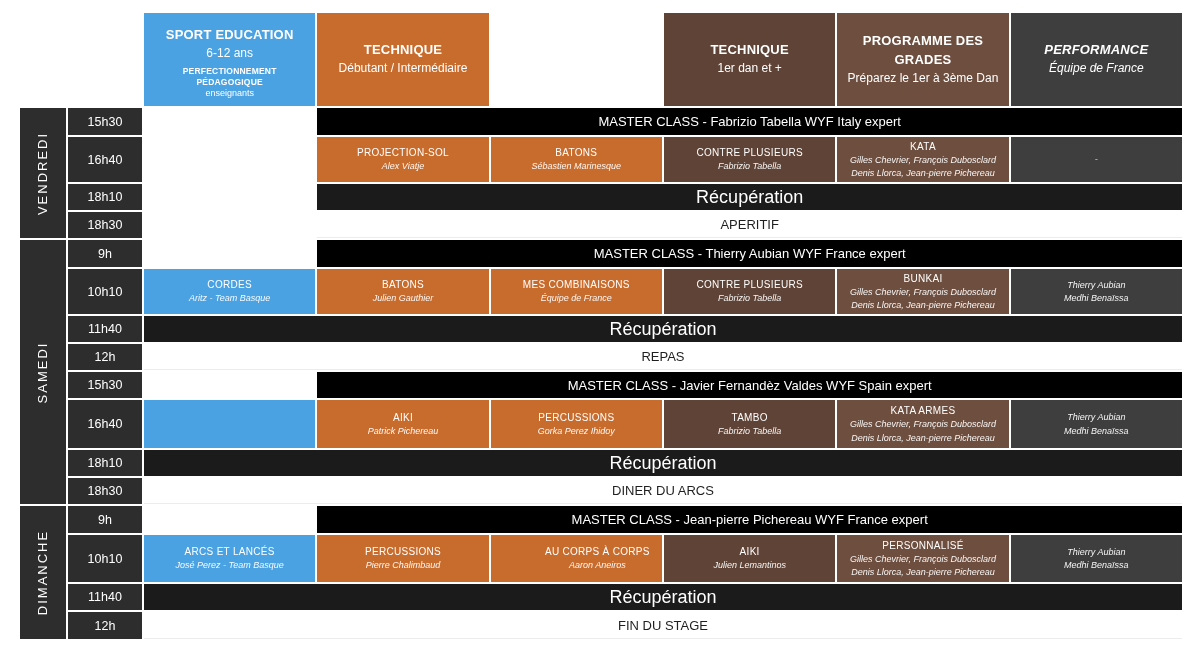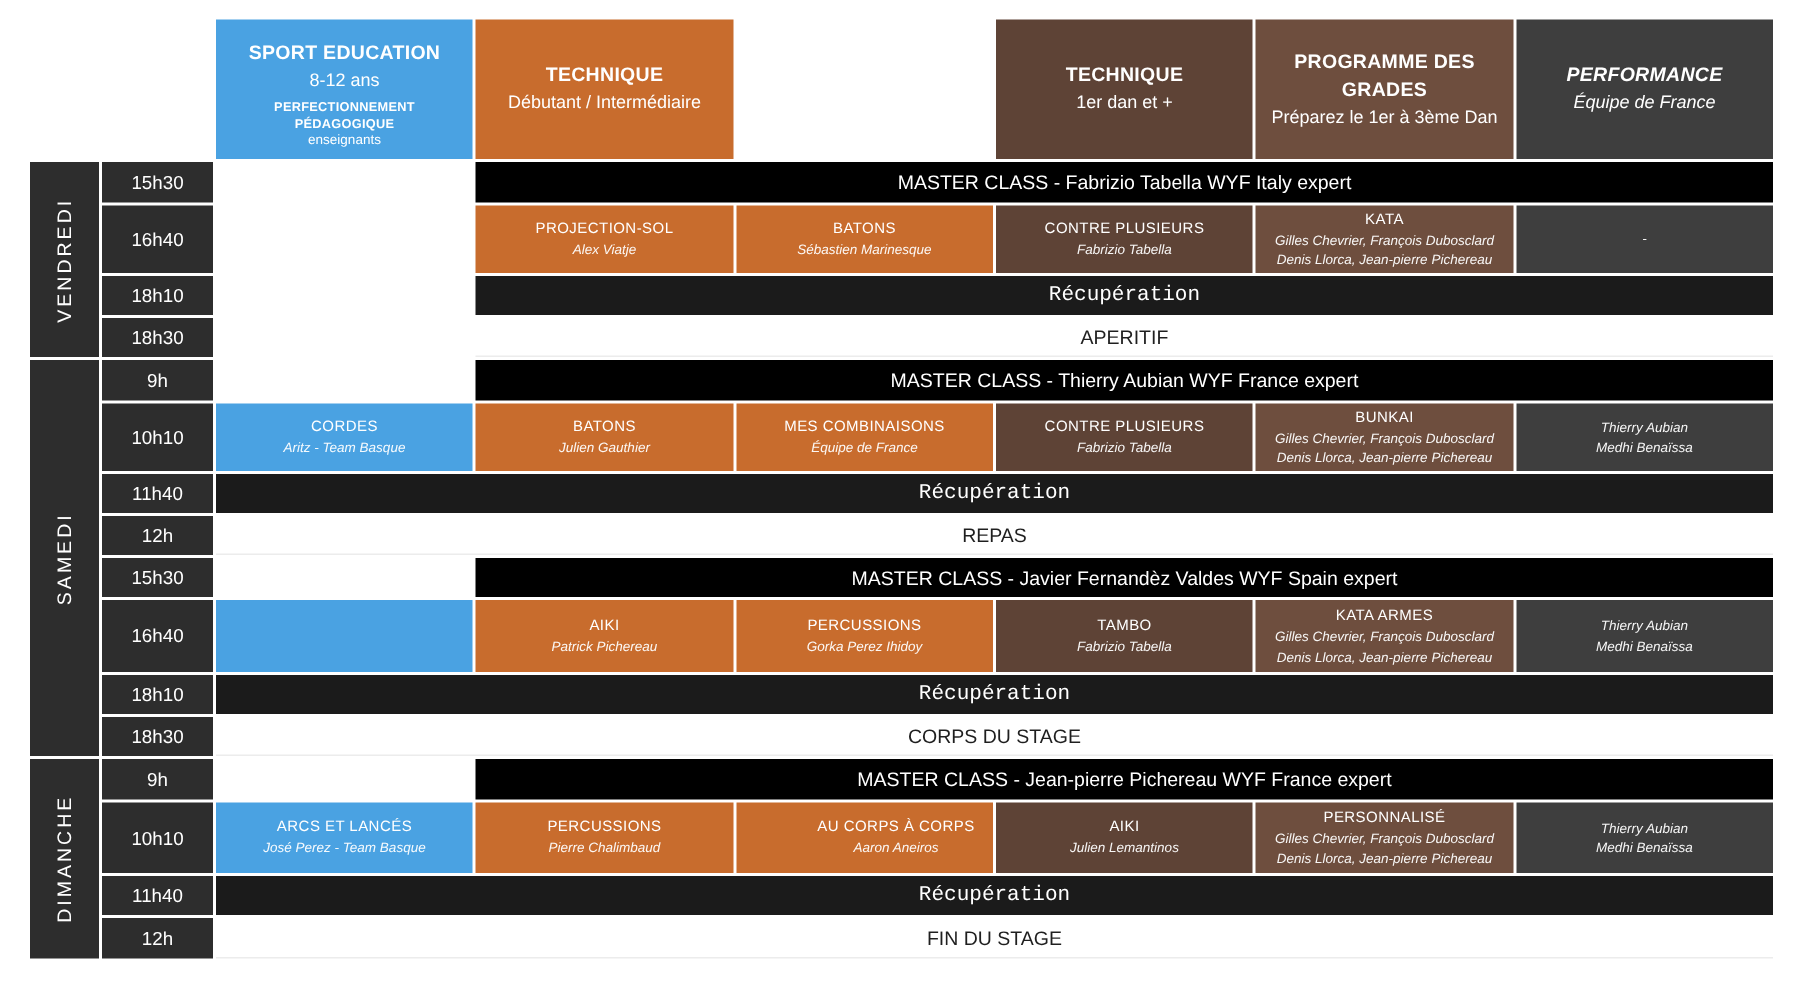--- a/index.html
+++ b/index.html
@@ -31,31 +31,31 @@
   
   .day-cell { }
   .day-label { transform:rotate(-90deg); white-space:nowrap; font-size:13px; letter-spacing:2px; color:#fff; }
   .time-cell { font-size:12.5px; }
   
   .session { flex-direction:column; padding:2px 4px; gap:1px; }
   .s-title { font-size:10px; letter-spacing:.3px; line-height:1.3; }
   .s-person { font-size:9px; font-style:italic; line-height:1.35; opacity:.95; }
   
   .band { font-size:13px; }
-  .band-recovery { font-size:14px;font-family:Liberation Mono, monospace; }
+  .band-recovery { font-size:18px; }
   .band-meal { color:#1f1f1f; border-bottom:1px solid #ececec; }
 </style>
 </head>
 <body>
 
 <div class="page">
   <div class="schedule" id="schedule" style="gap: 2px; grid-template-rows: 93px 27px 45px 26px 26px 27px 45px 26px 26px 26px 48px 26px 26px 27px 47px 26px 27px;">
       <div class="cell header-cell has-note" style="background: rgb(74, 162, 226); grid-area: 1 / 3;">
         <div class="h-title">SPORT EDUCATION</div>
-        <div class="h-sub">8-12 ans</div>
+        <div class="h-sub">6-12 ans</div>
         <div class="spacer"></div>
         <div class="h-note">PERFECTIONNEMENT PÉDAGOGIQUE</div>
         <div class="h-note2">enseignants</div>
       </div>
       <div class="cell header-cell" style="background: rgb(200, 108, 45); grid-area: 1 / 4;">
         <div class="h-title">TECHNIQUE</div>
         <div class="h-sub">Débutant / Intermédiaire</div>
       </div>
       <div class="cell header-cell" style="background: rgb(94, 67, 54); grid-area: 1 / 6;">
         <div class="h-title">TECHNIQUE</div>
@@ -161,21 +161,21 @@
         <div class="s-person">Gilles Chevrier, François Dubosclard</div>
         <div class="s-person">Denis Llorca, Jean-pierre Pichereau</div>
       </div>
       <div class="cell session" style="background: rgb(62, 62, 62); grid-area: 11 / 8;">
         <div class="s-person">Thierry Aubian</div>
         <div class="s-person">Medhi Benaïssa</div>
       </div>
       <div class="cell time-cell" style="background: rgb(45, 45, 45); grid-area: 12 / 2;">18h10</div>
       <div class="cell band band-recovery" style="grid-area: 12 / 3 / auto / 9; background: rgb(27, 27, 27);">Récupération</div>
       <div class="cell time-cell" style="background: rgb(45, 45, 45); grid-area: 13 / 2;">18h30</div>
-      <div class="cell band band-meal" style="grid-area: 13 / 3 / auto / 9; background: rgb(255, 255, 255);">CORPS DU STAGE</div>
+      <div class="cell band band-meal" style="grid-area: 13 / 3 / auto / 9; background: rgb(255, 255, 255);">DINER DU ARCS</div>
       <div class="cell time-cell" style="background: rgb(45, 45, 45); grid-area: 14 / 2;">9h</div>
       <div class="cell band band-masterclass" style="grid-area: 14 / 4 / auto / 9; background: rgb(0, 0, 0);">MASTER CLASS - Jean-pierre Pichereau WYF France expert</div>
       <div class="cell time-cell" style="background: rgb(45, 45, 45); grid-area: 15 / 2;">10h10</div>
       <div class="cell session" style="background: rgb(74, 162, 226); grid-area: 15 / 3;">
         <div class="s-title">ARCS ET LANCÉS</div>
         <div class="s-person">José Perez - Team Basque</div>
       </div>
       <div class="cell session" style="background: rgb(200, 108, 45); grid-area: 15 / 4;">
         <div class="s-title">PERCUSSIONS</div>
         <div class="s-person">Pierre Chalimbaud</div>

